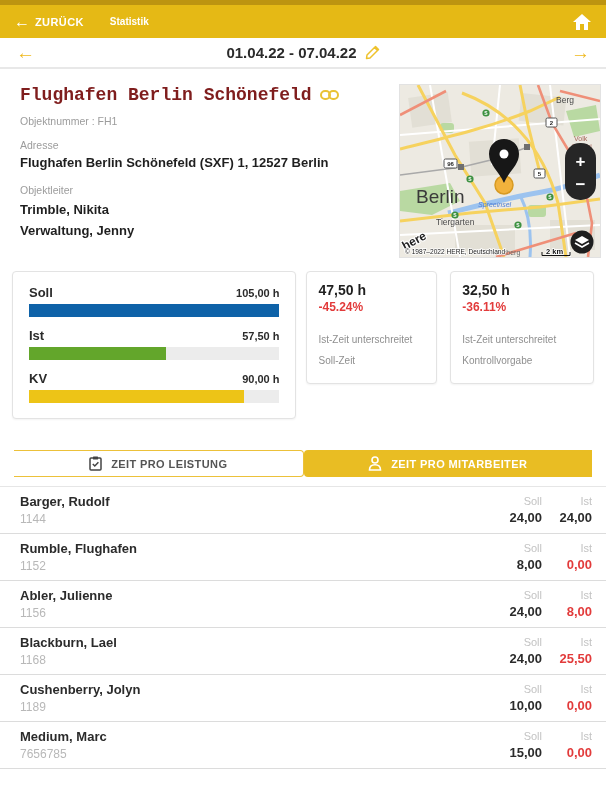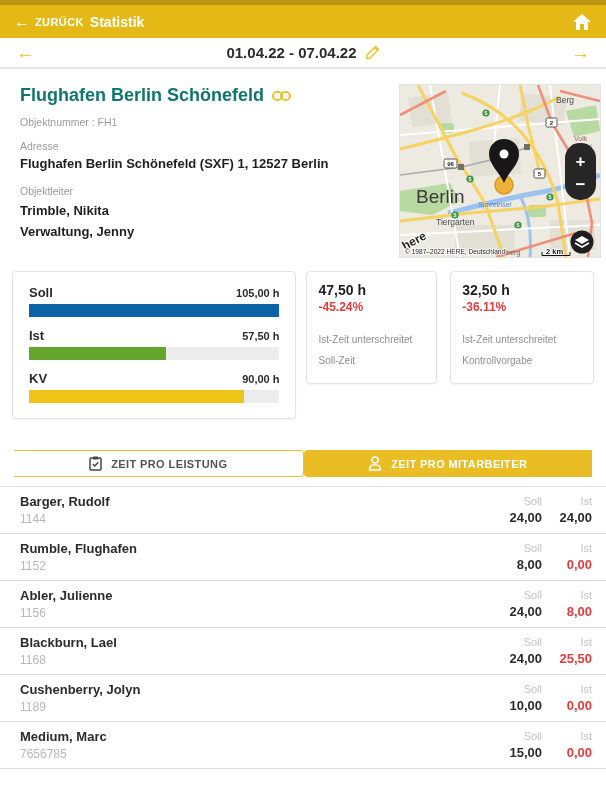--- a/index.html
+++ b/index.html
@@ -5,33 +5,33 @@
   * { margin:0; padding:0; box-sizing:border-box; }
   html,body { width:606px; background:#fff; }
   body { font-family:"Liberation Sans", sans-serif; color:#2b2b2b; width:606px; height:791px; overflow:hidden; position:relative; }
 
   
   .statusbar { height:5px; background:#bd9410; }
   header.appbar { height:33px; background:#e5b915; display:flex; align-items:center; padding:0 14px; position:relative; }
   .back-btn { display:flex; align-items:center; gap:5px; color:#fff; cursor:pointer; }
   .back-arrow { font-size:16px; font-weight:bold; line-height:1; }
   .back-label { font-size:11px; font-weight:bold; letter-spacing:.4px; }
-  .appbar-title { color:#fff; font-size:14px; font-weight:bold; margin-left:6px; }
+  .appbar-title { color:#fff; font-size:10px; font-weight:bold; margin-left:26px; }
   .home-btn { margin-left:auto; width:20px; height:18px; }
 
   
   .datebar { height:31px; background:#fff; border-bottom:2px solid #e8e8e8; display:flex; align-items:center; padding:0 16px; }
   .nav-arrow { color:#efb81c; font-size:19px; font-weight:bold; line-height:1; cursor:pointer; }
   .date-center { flex:1; display:flex; align-items:center; justify-content:center; gap:7px; }
   .date-range { font-size:15px; font-weight:bold; color:#2b2b2b; }
 
   
   .object-area { position:relative; height:202px; padding:16px 0 0 20px; }
   .obj-title-row { display:flex; align-items:center; gap:8px; }
-  .obj-title { font-size:18px; font-weight:bold; color:#0f766e; }
+  .obj-title { font-size:18px; font-weight:bold; color:#7f1d1d;font-family:Liberation Mono, monospace; }
   .meta { margin-top:9px; font-size:10.5px; color:#9c9c9c; line-height:1.45; }
   .label-sm { font-size:10.5px; color:#9c9c9c; }
   .adresse-label { margin-top:10px; }
   .address { font-size:13px; font-weight:bold; margin-top:4px; color:#1f1f1f; }
   .leiter-label { margin-top:14px; }
   .manager { font-size:13px; font-weight:bold; margin-top:6px; color:#1f1f1f; }
   .map-wrap { position:absolute; top:16px; left:400px; width:200px; height:172px; box-shadow:0 0 0 1px #e2e2e2; }
 
   
   .cards-row { display:flex; align-items:flex-start; padding:0 12px; }

